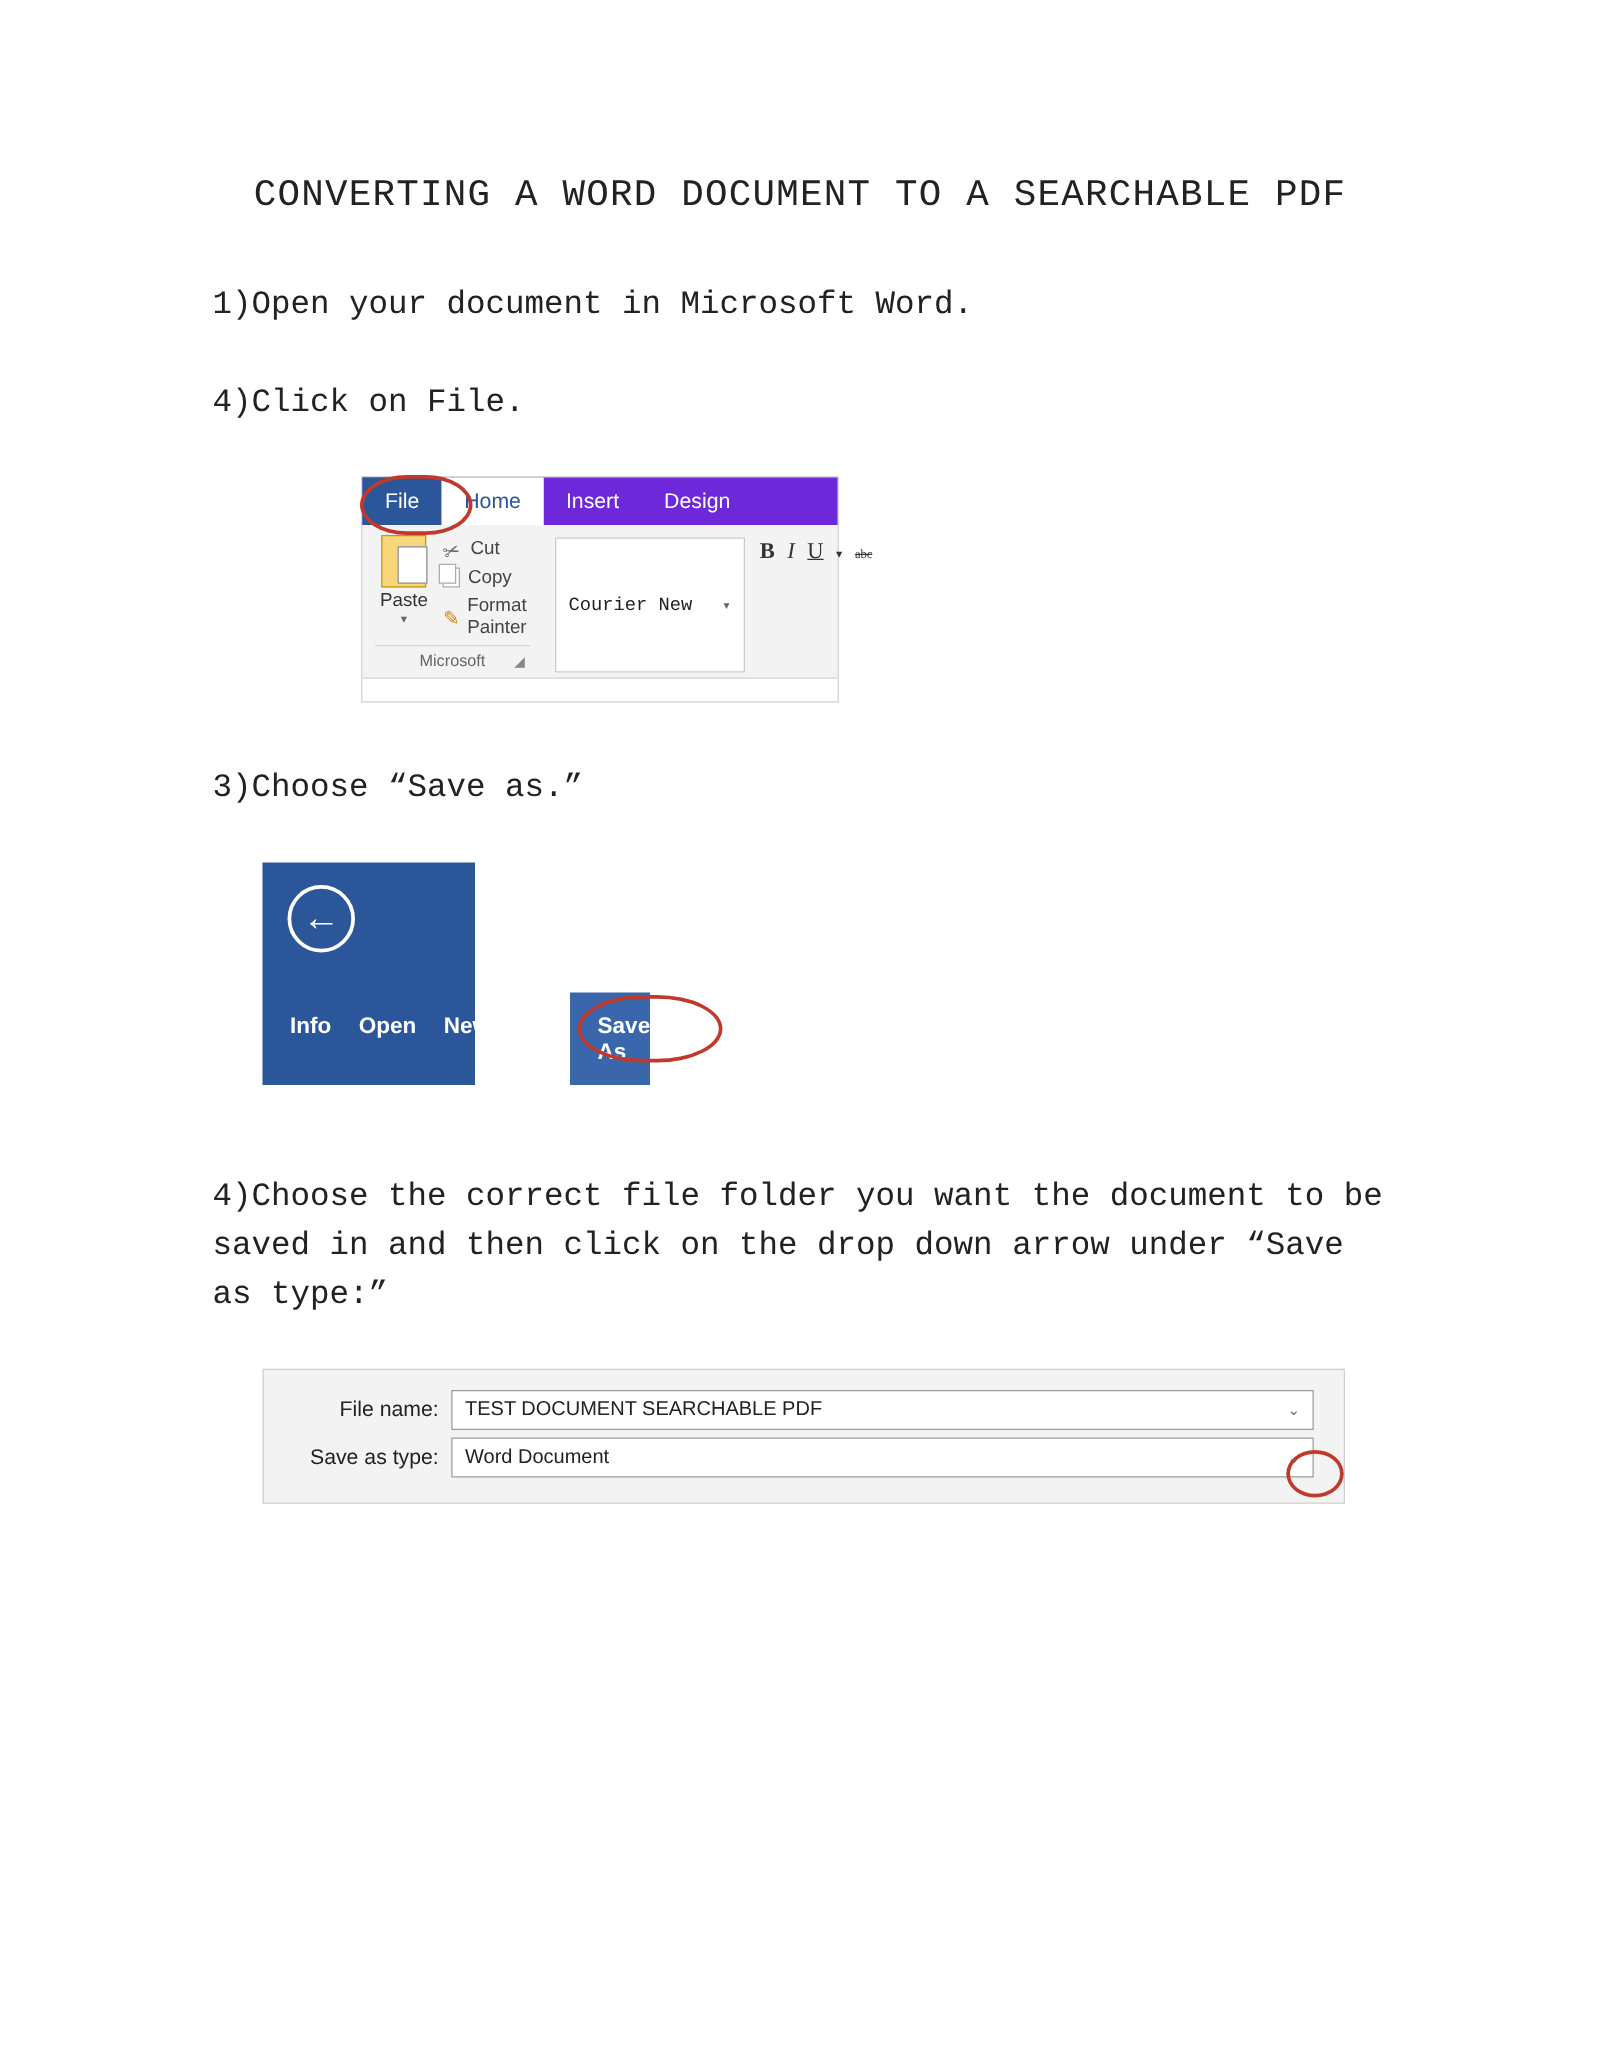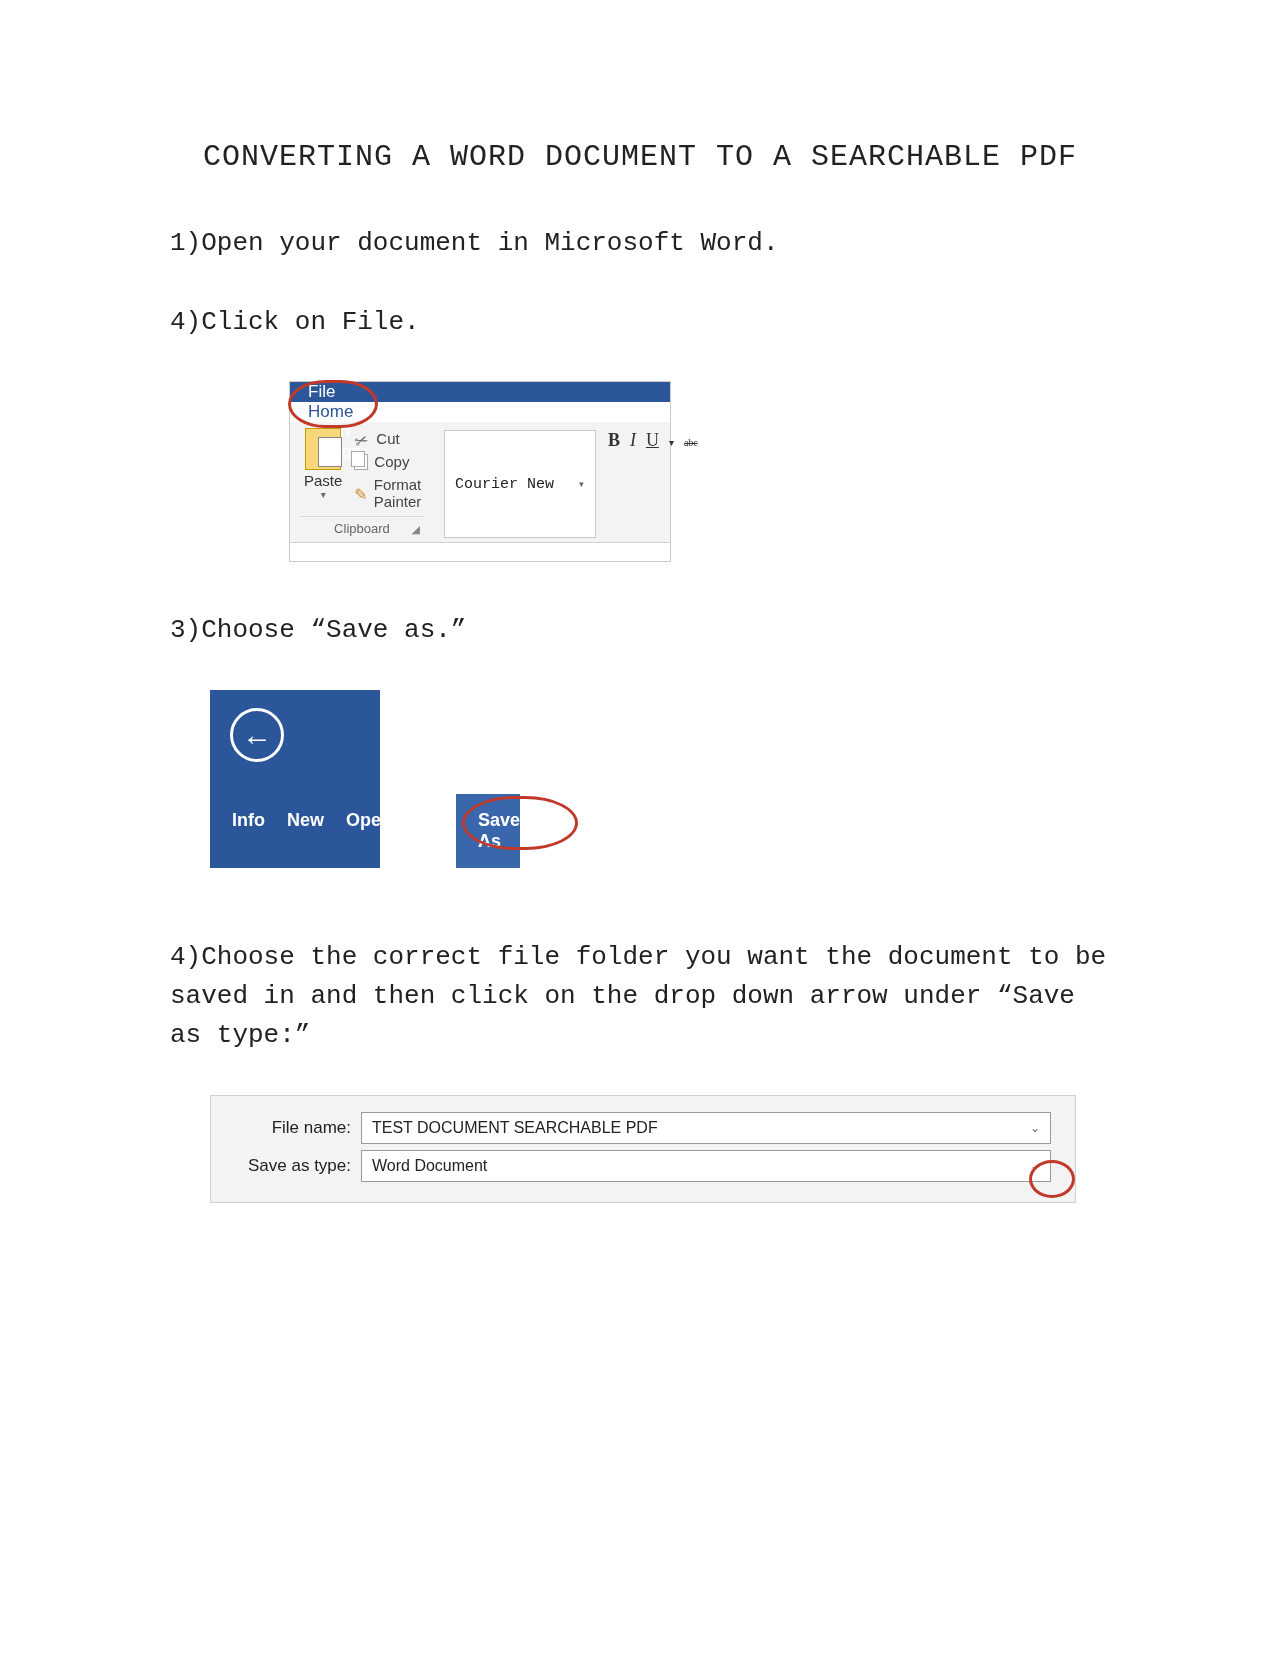--- a/index.html
+++ b/index.html
@@ -38,21 +38,20 @@
     background: #f3f3f3;
   }
   .ribbon-tabs {
     display: flex;
     height: 38px;
     background: #6d28d9;
     color: #fff;
     font-size: 17px;
     align-items: stretch;
     position: relative;
-    flex-direction: column;
   }
   .ribbon-tab {
     padding: 0 18px;
     display: flex;
     align-items: center;
     cursor: pointer;
   }
   .ribbon-tab.file {
     background: #2b579a;
     color: #fff;
@@ -315,21 +314,21 @@
               <span class="mini-ico copy-ico"></span>
               <span>Copy</span>
             </div>
             <div class="clip-cmd">
               <span class="mini-ico brush-ico">✎</span>
               <span>Format Painter</span>
             </div>
           </div>
         </div>
         <div class="group-label">
-          <span>Clipboard</span>
+          <span>Microsoft</span>
           <span class="dlg">◢</span>
         </div>
       </div>
       <div class="font-group">
         <div class="font-name">
           <span>Courier New</span>
           <span class="dlg-arrow">▾</span>
         </div>
         <div class="font-btns">
           <span class="b">B</span>
@@ -346,22 +345,22 @@
   <div class="step">3)Choose “Save as.”</div>
 
   <div class="shot2">
     <div class="back-arrow-wrap">
       <div class="back-arrow">
         <span>←</span>
       </div>
     </div>
     <div class="bs-menu">
       <div class="bs-item">Info</div>
+      <div class="bs-item">Open</div>
       <div class="bs-item">New</div>
-      <div class="bs-item">Open</div>
       <div class="bs-item">Save</div>
       <div class="bs-item selected">
         <span>Save As</span>
         <span class="red-circle-saveas"></span>
       </div>
     </div>
   </div>
 
   <div class="step">4)Choose the correct file folder you want the document to be saved in and then click on the drop down arrow under “Save as type:”</div>
 

